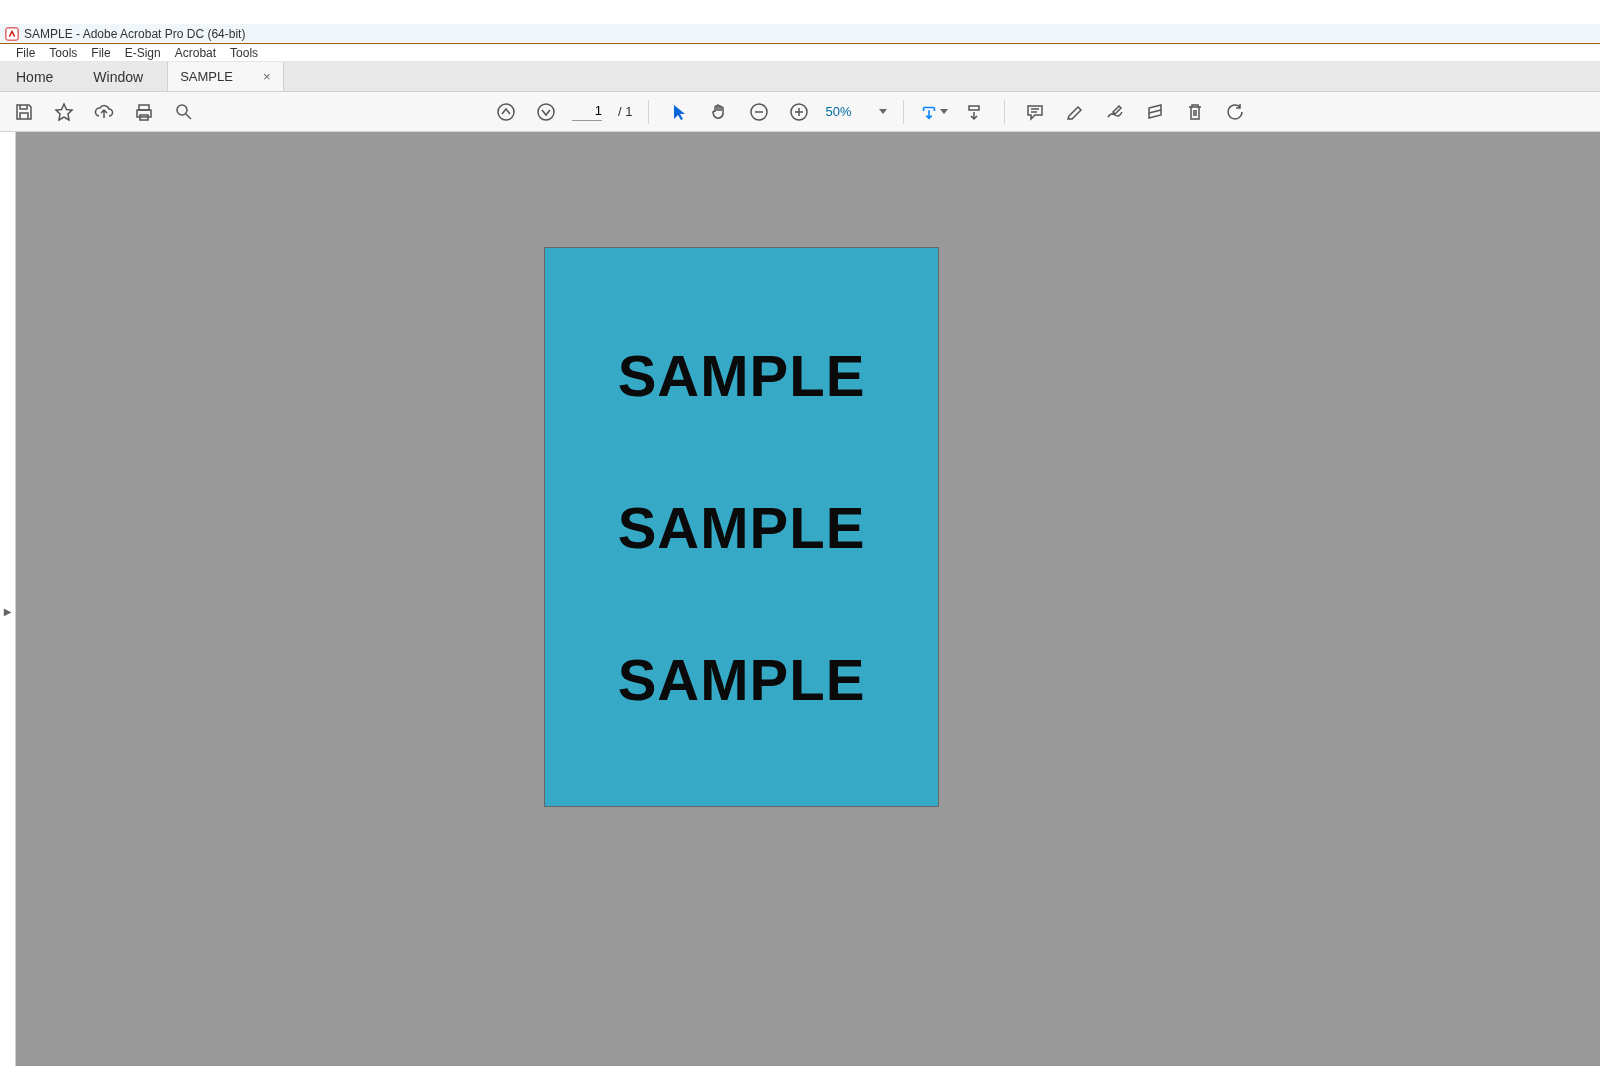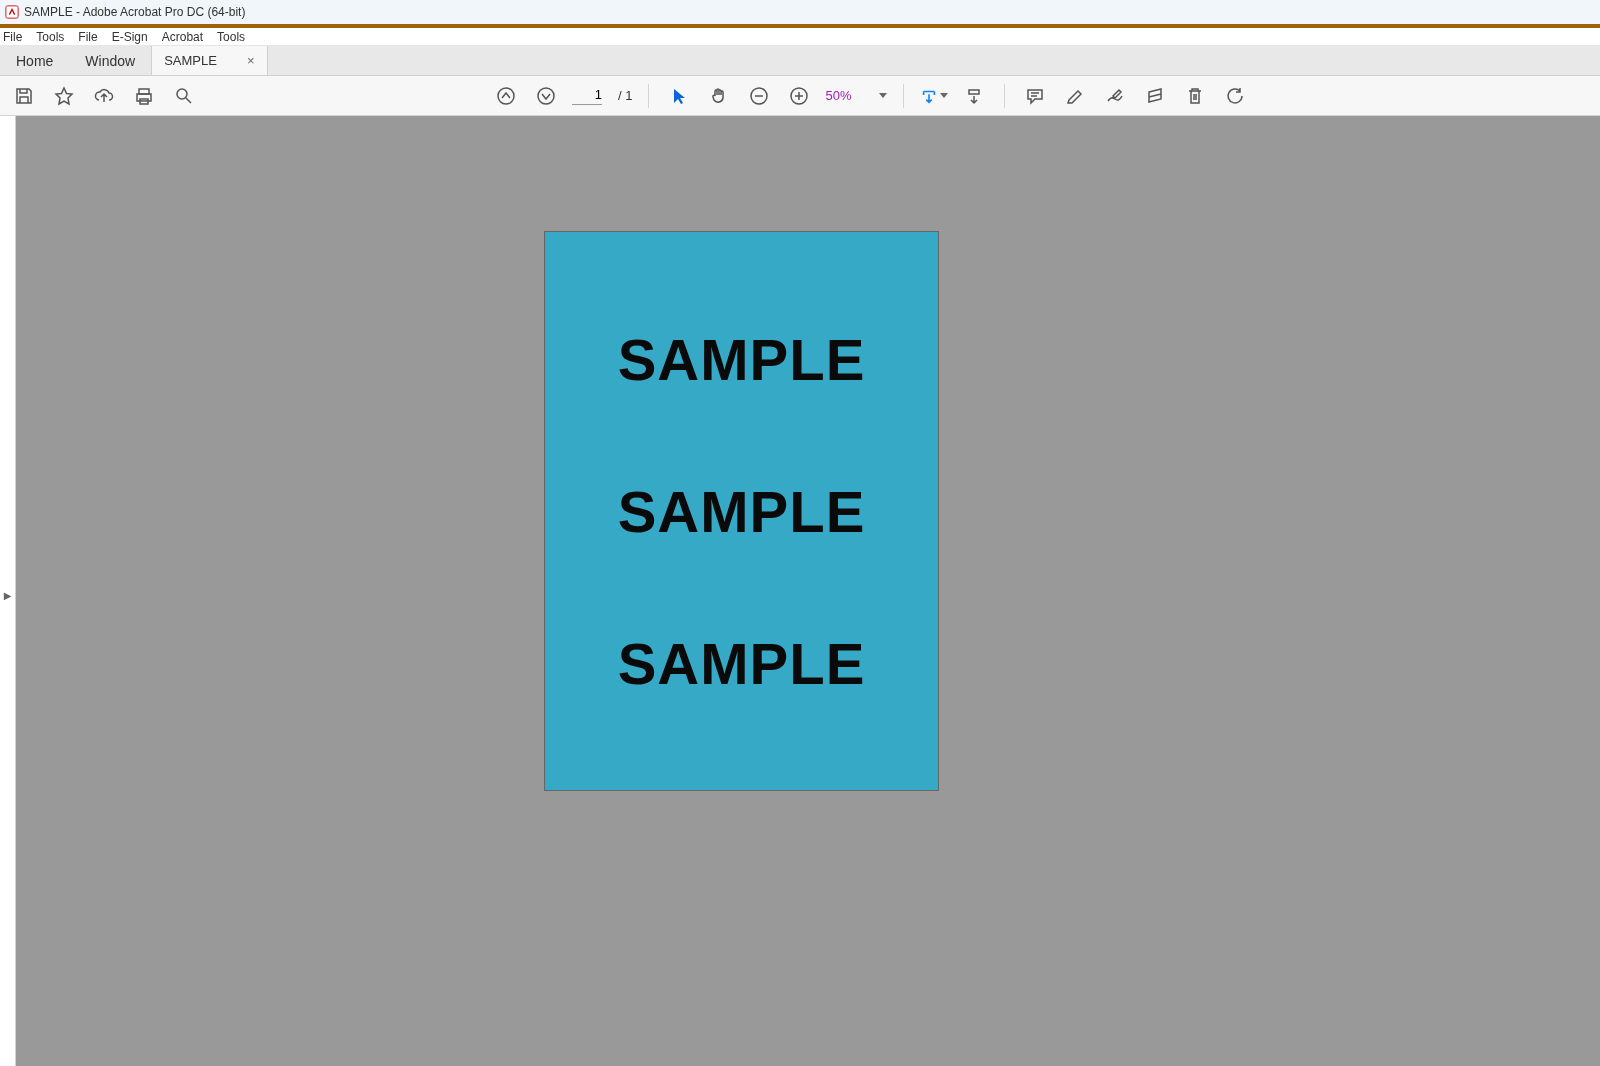--- a/index.html
+++ b/index.html
@@ -6,53 +6,55 @@
     body {
       font-family: "Segoe UI", Tahoma, Arial, sans-serif;
       font-size: 12px;
       background: #fff;
       width: 1600px;
       height: 1066px;
       overflow: hidden;
       color: #333;
     }
     .titlebar {
-      height: 28px;
+      height: 20px;
       background: #f0f6f9;
       display: flex;
       align-items: center;
       padding: 0 5px;
-      border-bottom: 4px solid #a16207;
+      border-bottom: 1px solid #a16207;
+      margin-top: 24px;
     }
     .titlebar .app-icon {
       width: 14px;
       height: 14px;
       margin-right: 5px;
     }
     .titlebar span { font-size: 12px; color: #333; }
     .menubar {
       height: 18px;
       background: #fff;
       display: flex;
       align-items: center;
-      padding-left: 3px;
+      padding-left: 16px;
       border-bottom: 1px solid #e6e6e6;
     }
     .menubar span {
       font-size: 12px;
       margin-right: 14px;
       color: #333;
       cursor: default;
     }
     .tabbar {
       height: 30px;
       background: #e8e8e8;
       display: flex;
       align-items: stretch;
       border-bottom: 1px solid #d0d0d0;
+      gap: 8px;
     }
     .tabbar .ht {
       display: flex;
       align-items: center;
       padding: 0 16px;
       font-size: 14px;
       color: #333;
       cursor: default;
     }
     .tabbar .doc-tab {
@@ -92,21 +94,21 @@
       border: none;
       border-bottom: 1px solid #999;
       text-align: right;
       font-size: 13px;
       background: transparent;
       padding-bottom: 2px;
     }
     .page-total { font-size: 13px; color: #333; margin-left: 4px; }
     .zoom-sel {
       font-size: 13px;
-      color: #a21caf;
+      color: #0369a1;
       display: flex;
       align-items: center;
       gap: 27px;
     }
     .viewport {
       height: calc(1066px - 20px - 18px - 30px - 40px);
       background: #999;
       display: flex;
       position: relative;
     }

